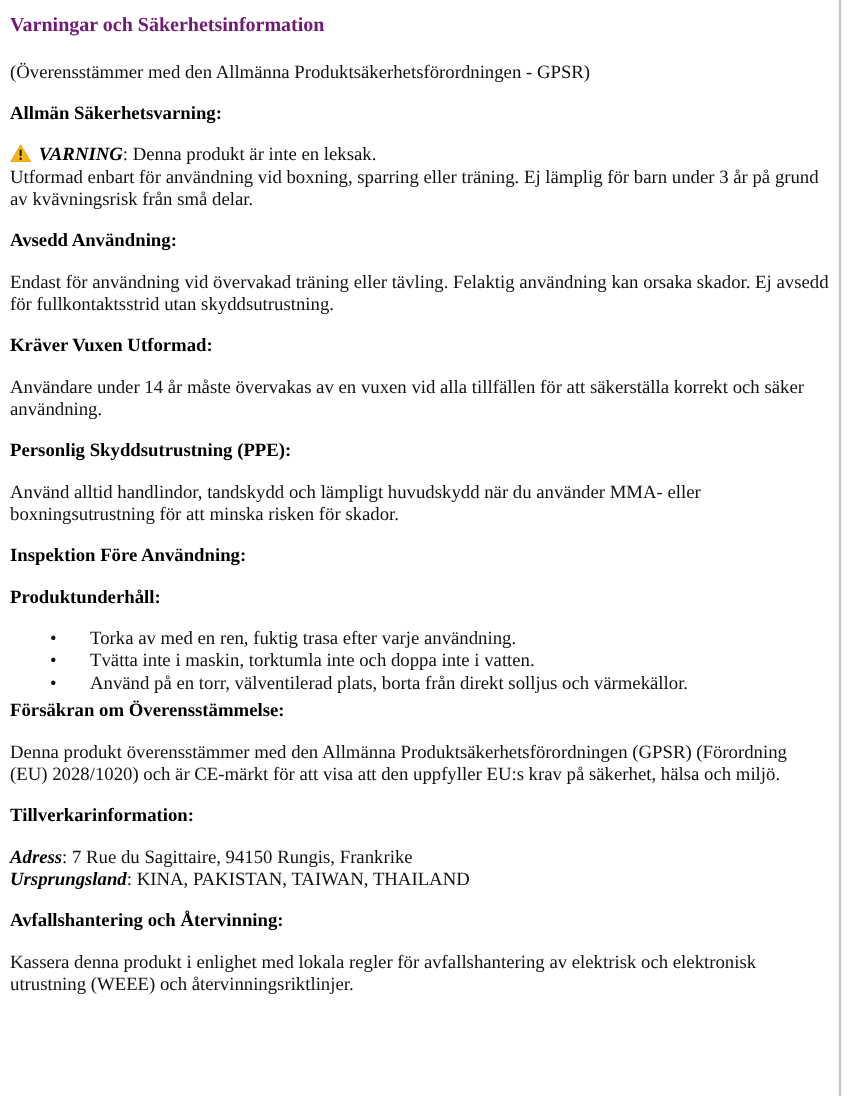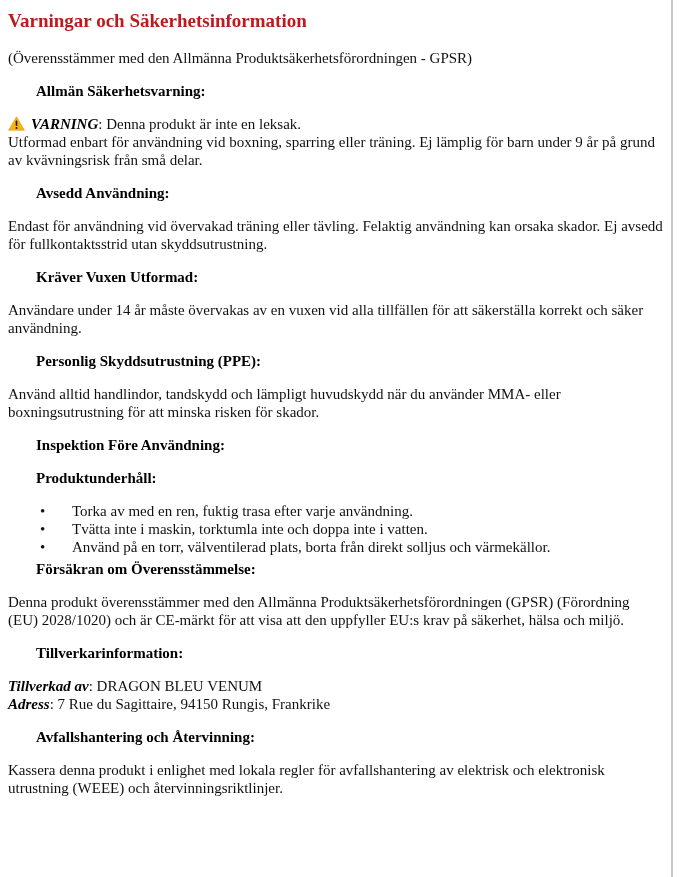--- a/index.html
+++ b/index.html
@@ -26,33 +26,32 @@
   }
   .right-edge-line {
     position: absolute;
     top: 0;
     right: 6px;
     width: 2px;
     height: 877px;
     background: #c9c9c9;
   }
   h1.title {
-    font-size: 19px;
+    font-size: 16px;
     line-height: 18px;
     font-weight: bold;
-    color: #b91c1c;
+    color: #701a75;
     margin: 0 0 19px 0;
   }
   p {
     margin: 15px 0;
   }
   p.heading {
     font-weight: bold;
     color: #000000;
-    margin-left: 28px;
   }
   p.heading.tight {
     margin-top: 0;
   }
   ul.bullets {
     margin: 15px 0 4px 0;
     padding: 0;
     list-style: none;
   }
   ul.bullets li {
@@ -88,21 +87,21 @@
   <p class="heading">Allmän Säkerhetsvarning:</p>
 
   <p>
     <span class="block">
       <svg class="wicon" viewBox="0 0 17 15" xmlns="http://www.w3.org/2000/svg">
         <path d="M8.5 0.8 L16.4 14.2 L0.6 14.2 Z" fill="#f6b40e" stroke="#d99a00" stroke-width="0.6"></path>
         <rect x="7.7" y="4.6" width="1.6" height="5.4" rx="0.8" fill="#1a1a1a"></rect>
         <circle cx="8.5" cy="12" r="1" fill="#1a1a1a"></circle>
       </svg><b>VARNING</b><span>: Denna produkt är inte en leksak.</span>
     </span>
-    <span class="block">Utformad enbart för användning vid boxning, sparring eller träning. Ej lämplig för barn under 9 år på grund av kvävningsrisk från små delar.</span>
+    <span class="block">Utformad enbart för användning vid boxning, sparring eller träning. Ej lämplig för barn under 3 år på grund av kvävningsrisk från små delar.</span>
   </p>
 
   <p class="heading">Avsedd Användning:</p>
   <p>Endast för användning vid övervakad träning eller tävling. Felaktig användning kan orsaka skador. Ej avsedd för fullkontaktsstrid utan skyddsutrustning.</p>
 
   <p class="heading">Kräver Vuxen Utformad:</p>
   <p>Användare under 14 år måste övervakas av en vuxen vid alla tillfällen för att säkerställa korrekt och säker användning.</p>
 
   <p class="heading">Personlig Skyddsutrustning (PPE):</p>
   <p>Använd alltid handlindor, tandskydd och lämpligt huvudskydd när du använder MMA- eller boxningsutrustning för att minska risken för skador.</p>
@@ -114,22 +113,22 @@
     <li>Torka av med en ren, fuktig trasa efter varje användning.</li>
     <li>Tvätta inte i maskin, torktumla inte och doppa inte i vatten.</li>
     <li>Använd på en torr, välventilerad plats, borta från direkt solljus och värmekällor.</li>
   </ul>
 
   <p class="heading tight">Försäkran om Överensstämmelse:</p>
   <p>Denna produkt överensstämmer med den Allmänna Produktsäkerhetsförordningen (GPSR) (Förordning (EU) 2028/1020) och är CE-märkt för att visa att den uppfyller EU:s krav på säkerhet, hälsa och miljö.</p>
 
   <p class="heading">Tillverkarinformation:</p>
   <p>
-    <span class="block"><b>Tillverkad av</b><span>: DRAGON BLEU VENUM</span></span>
     <span class="block"><b>Adress</b><span>: 7 Rue du Sagittaire, 94150 Rungis, Frankrike</span></span>
+    <span class="block"><b>Ursprungsland</b><span>: KINA, PAKISTAN, TAIWAN, THAILAND</span></span>
   </p>
 
   <p class="heading">Avfallshantering och Återvinning:</p>
   <p>Kassera denna produkt i enlighet med lokala regler för avfallshantering av elektrisk och elektronisk utrustning (WEEE) och återvinningsriktlinjer.</p>
 
 </div>
 
 <div class="right-edge-line"></div>
 
 </body></html>

